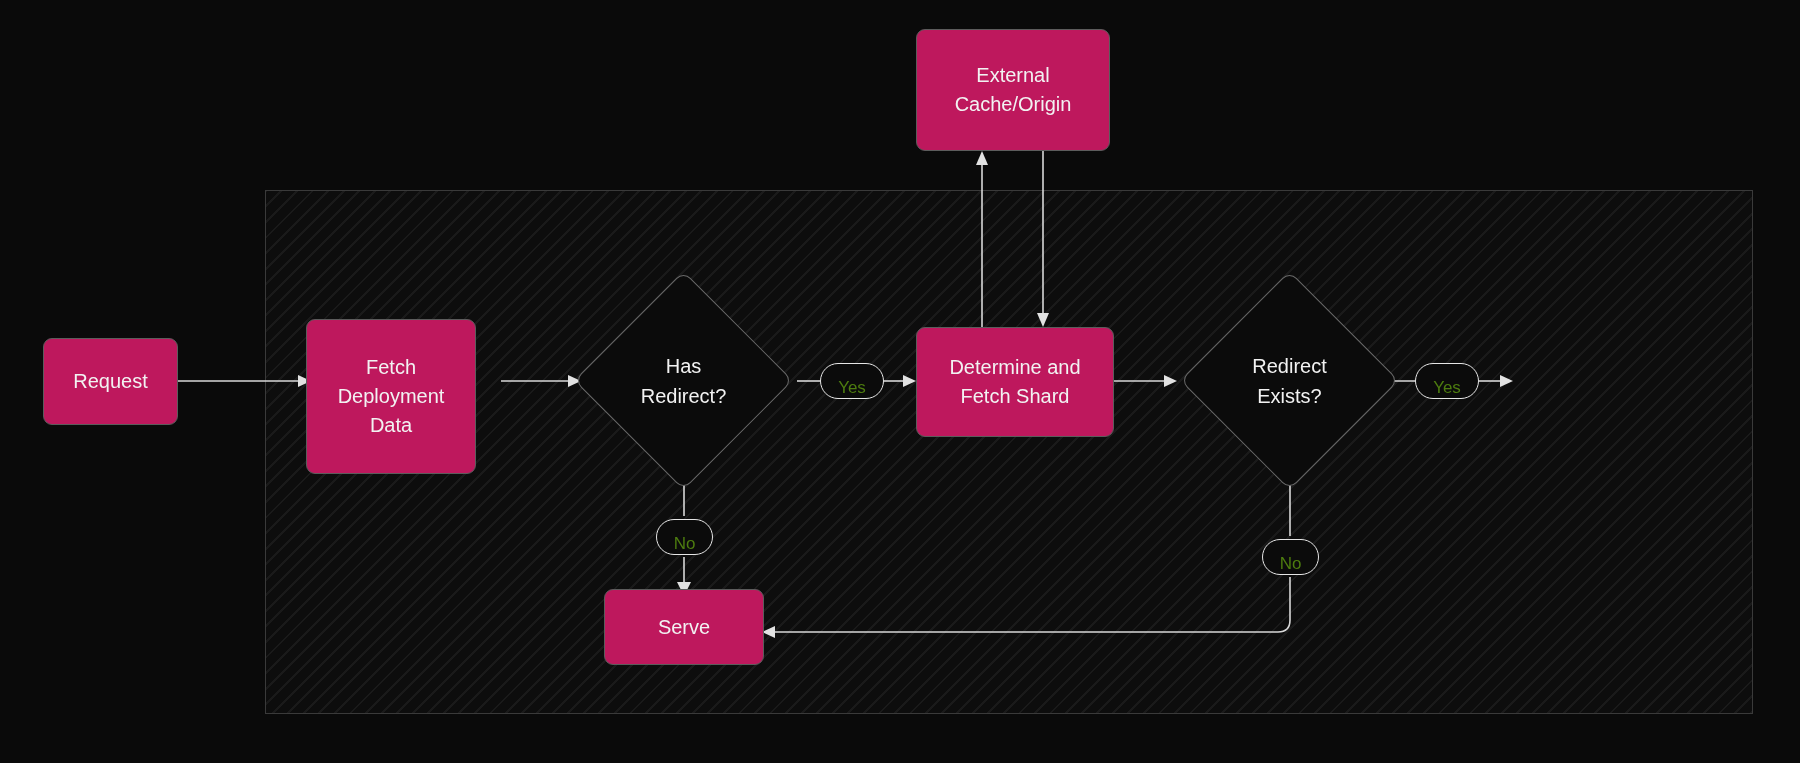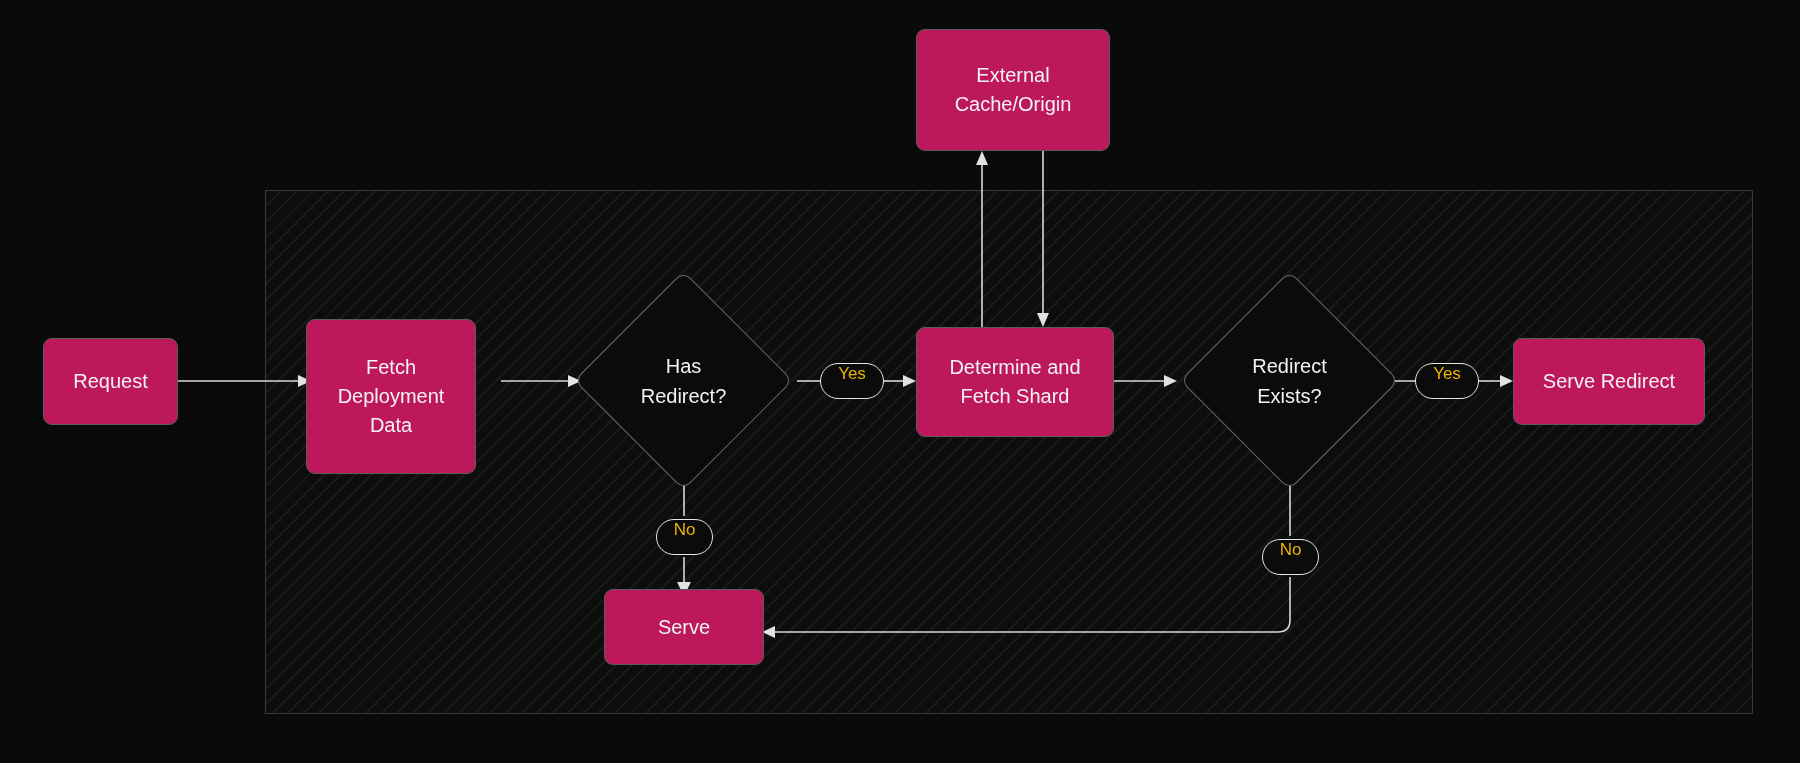--- a/index.html
+++ b/index.html
@@ -99,24 +99,24 @@
     font-size: 20px;
     line-height: 1.5;
     white-space: pre-line;
   }
 
   .pill {
     position: absolute;
     background: #0b0b0b;
     border: 1.4px solid #e6e6e6;
     border-radius: 999px;
-    color: #eab308;
+    color: #4d7c0f;
     font-size: 17px;
     display: flex;
-    align-items: flex-start;
+    align-items: flex-end;
     justify-content: center;
     box-sizing: border-box;
   }
 </style>
 </head>
 <body>
 
 <div id="stage">
 
   <div id="subgraph"></div>
@@ -227,21 +227,18 @@
   </div>
 
   <div class="pill" style="left:1415px; top:363px; width:64px; height:36px;">
     <span>Yes</span>
   </div>
 
   <div class="pill" style="left:1262px; top:539px; width:57px; height:36px;">
     <span>No</span>
   </div>
 
-  <div class="node box" style="left:1513px; top:338px; width:192px; height:87px;">
-    <span style="white-space:pre-line;">Serve Redirect</span>
-  </div>
 
   <div class="node box" style="left:604px; top:589px; width:160px; height:76px;">
     <span style="white-space:pre-line;">Serve</span>
   </div>
 
 </div>
 
 </body></html>

